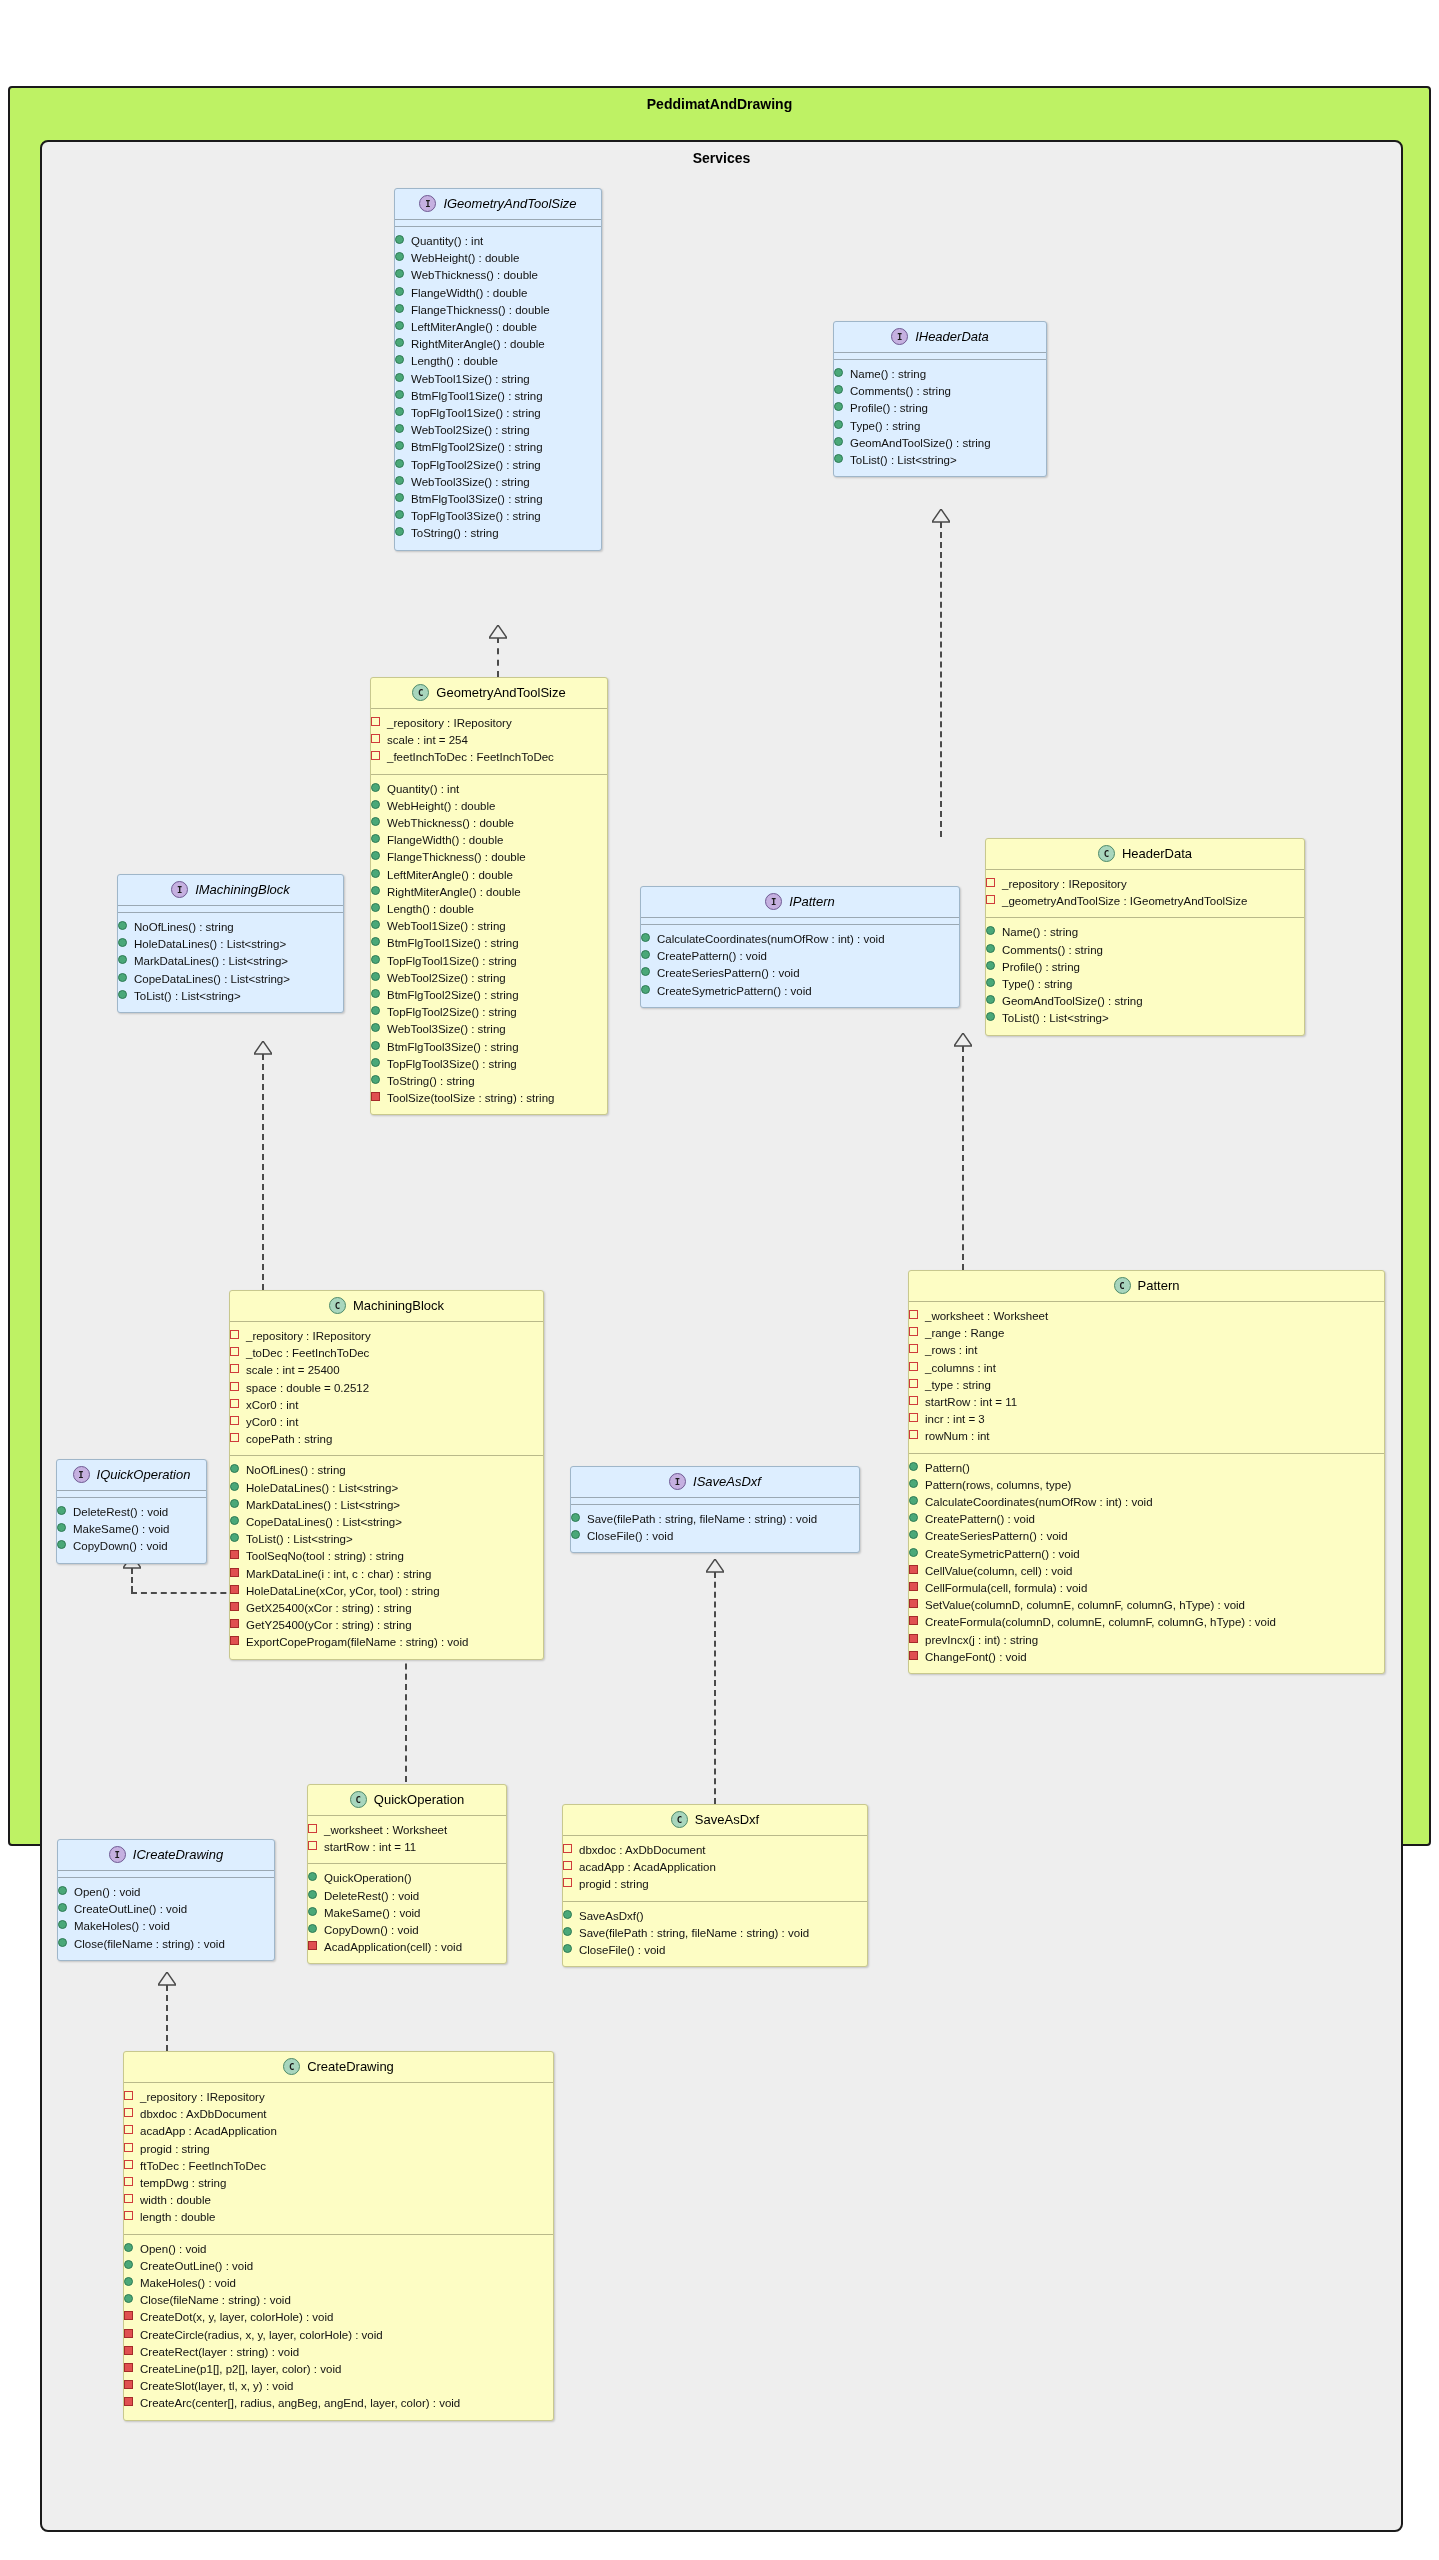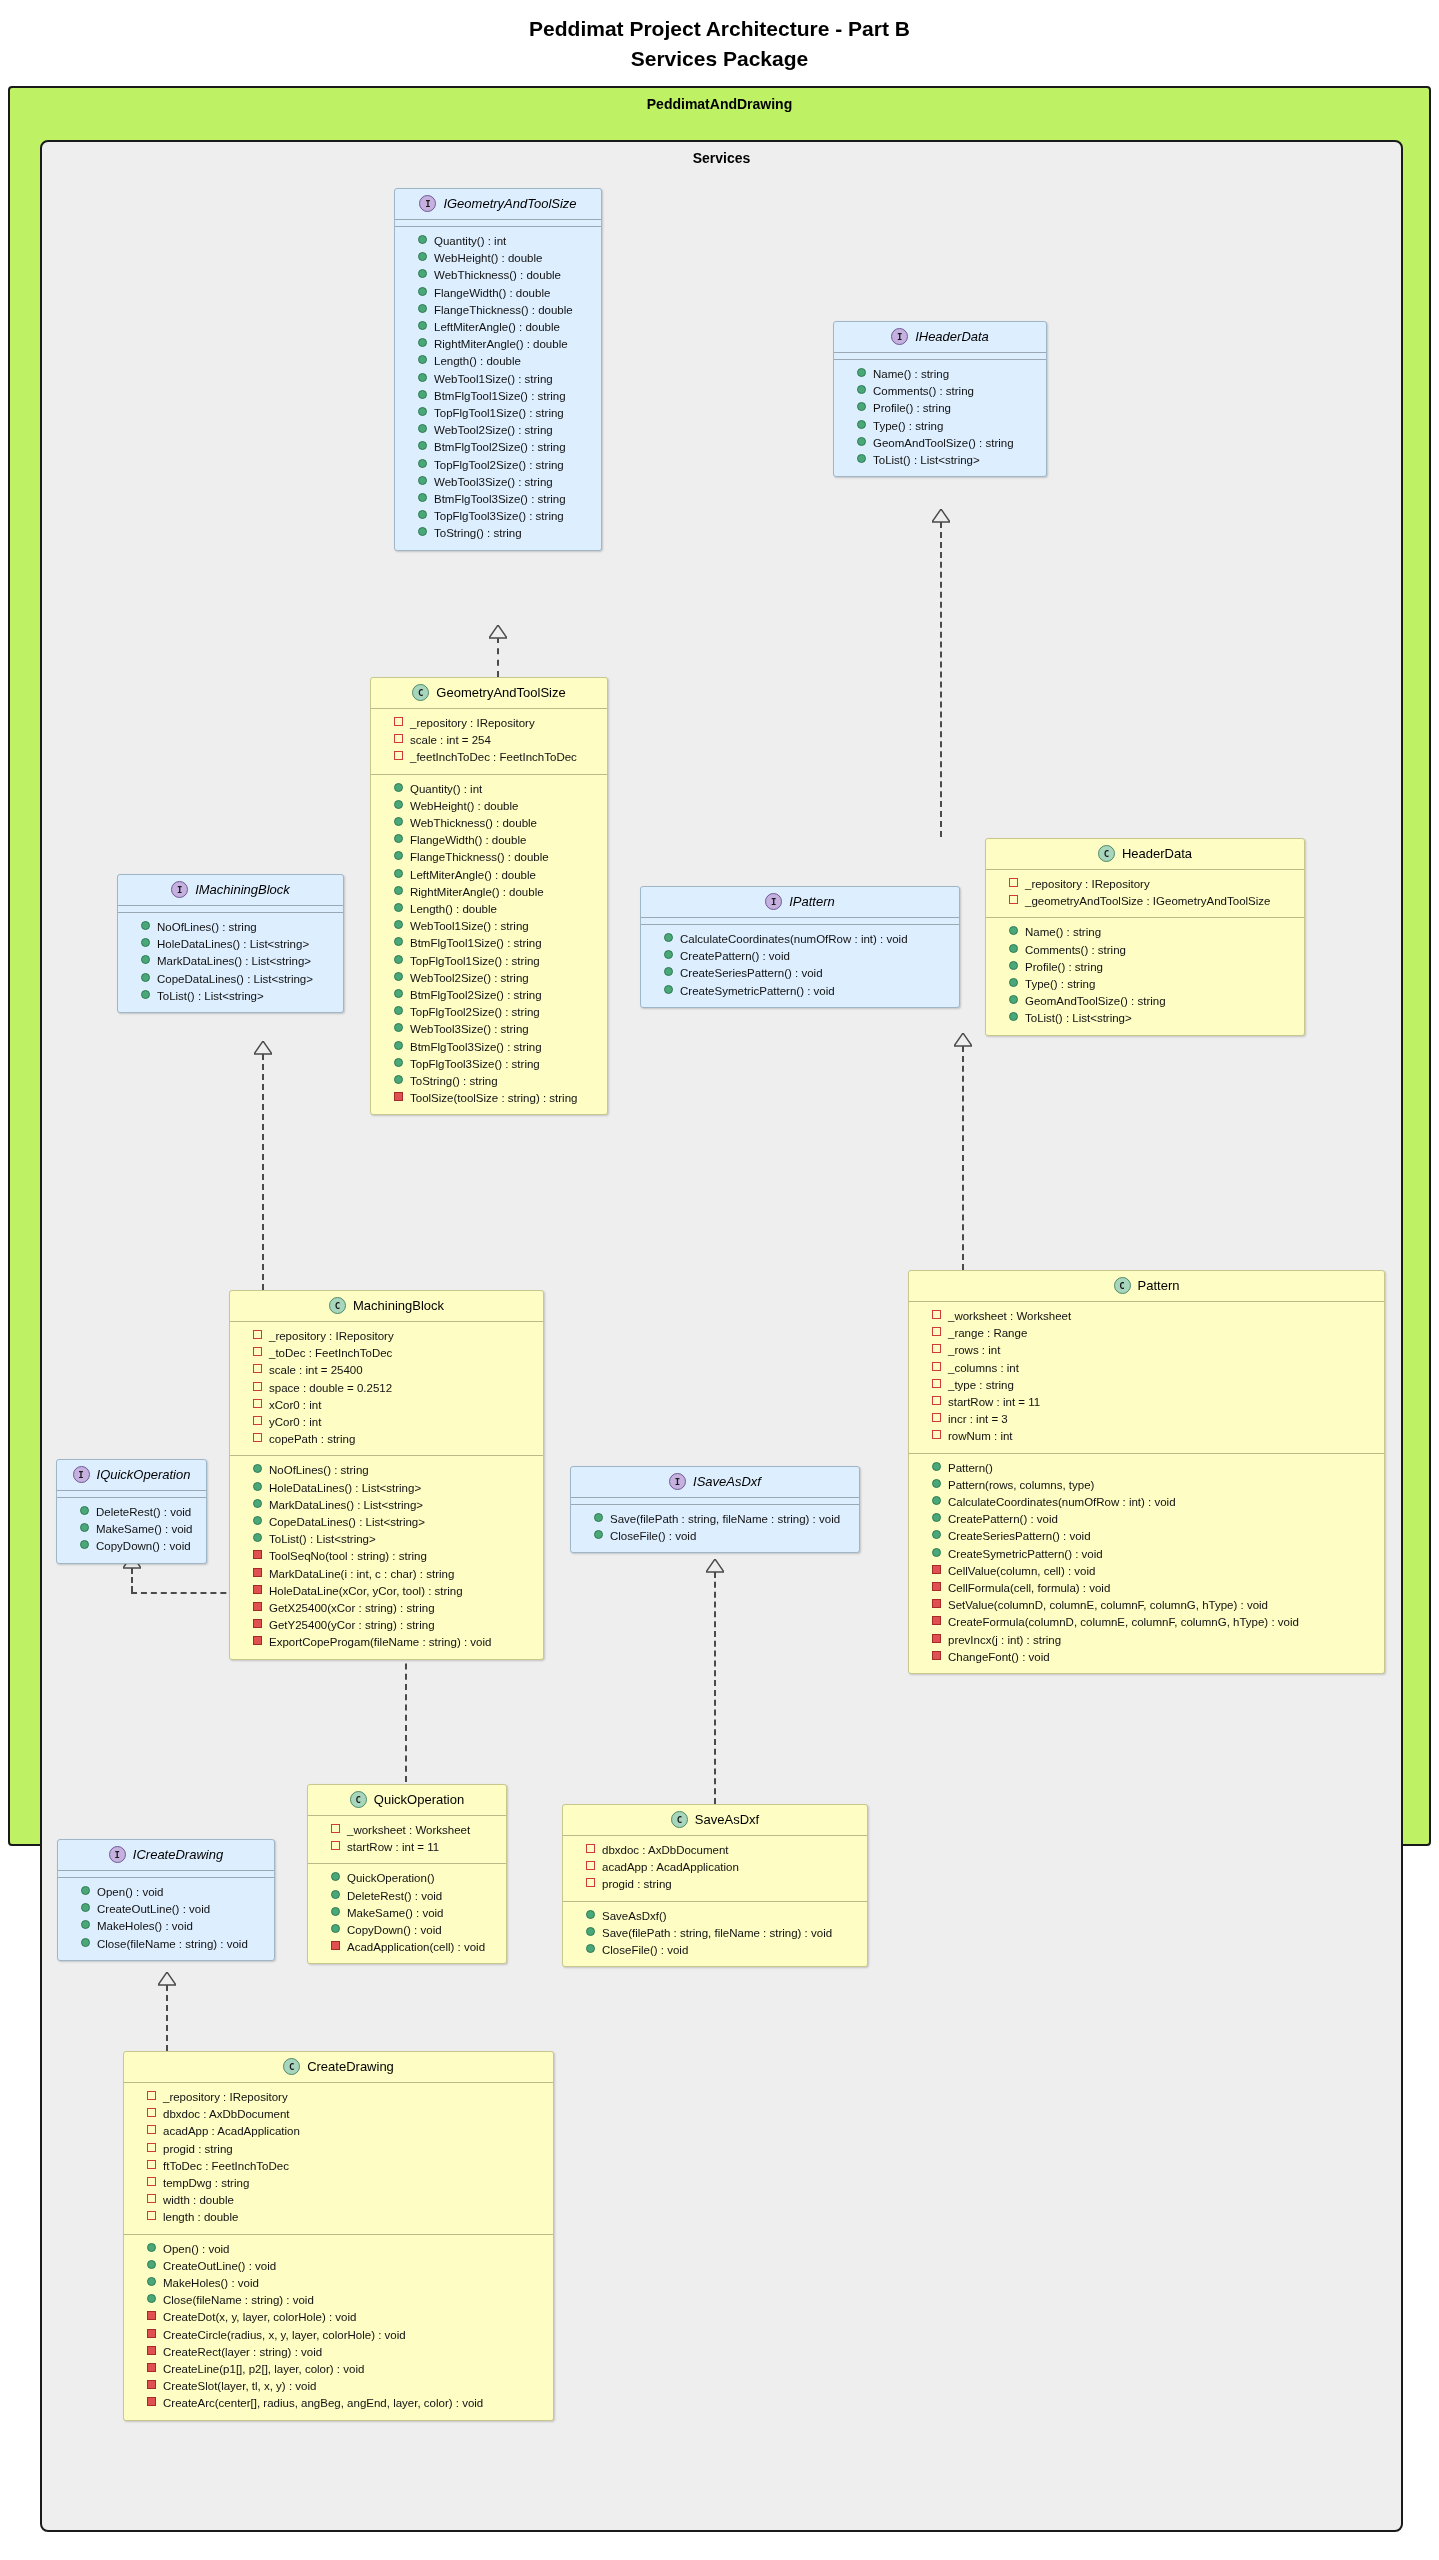--- a/index.html
+++ b/index.html
@@ -102,21 +102,21 @@
   .circ.i { background: #c5b0e0; border: 1px solid #6f5a93; color: #1a1a1a; }
   .circ.c { background: #a8d6bd; border: 1px solid #4e8a69; color: #1a1a1a; }
 
   .uml-sep {
     height: 0;
     border-top: 1px solid #9aa8b3;
   }
   .uml.cls .uml-sep { border-top: 1px solid #b9b98a; }
 
   .uml-sec {
-    padding: 6px 8px 7px 23px;
+    padding: 6px 8px 7px 0;
   }
   .uml-sec.empty { padding: 3px 0; }
 
   .member {
     display: flex;
     align-items: baseline;
     gap: 7px;
     font-size: 11.5px;
     line-height: 17.2px;
     color: #111;
@@ -141,24 +141,20 @@
     position: absolute;
     width: 18px; height: 13px;
   }
   .tri svg { display: block; }
 </style>
 </head>
 <body>
 
 <div id="page">
 
-  <div class="diagram-title">
-    <div>Peddimat Project Architecture - Part B</div>
-    <div>Services Package</div>
-  </div>
 
   <div class="pkg-outer">
     <div class="pkg-outer-label">PeddimatAndDrawing</div>
 
     <div class="pkg-inner">
       <div class="pkg-inner-label">Services</div>
     </div>
   </div>
 
   <div class="conn vline-d" style="left:497px; top:637px; height:40px;"></div>

